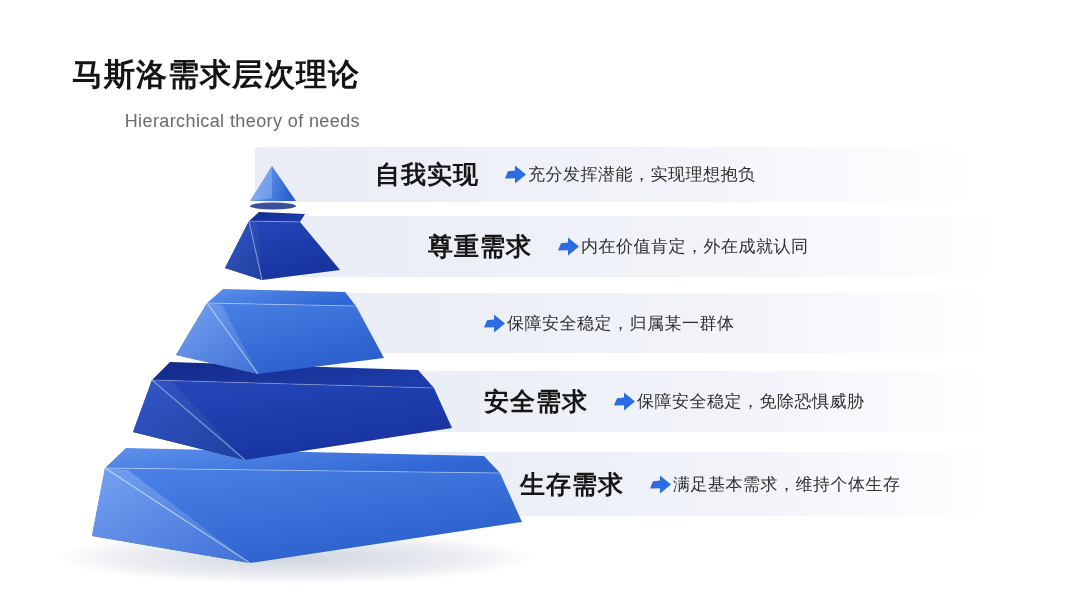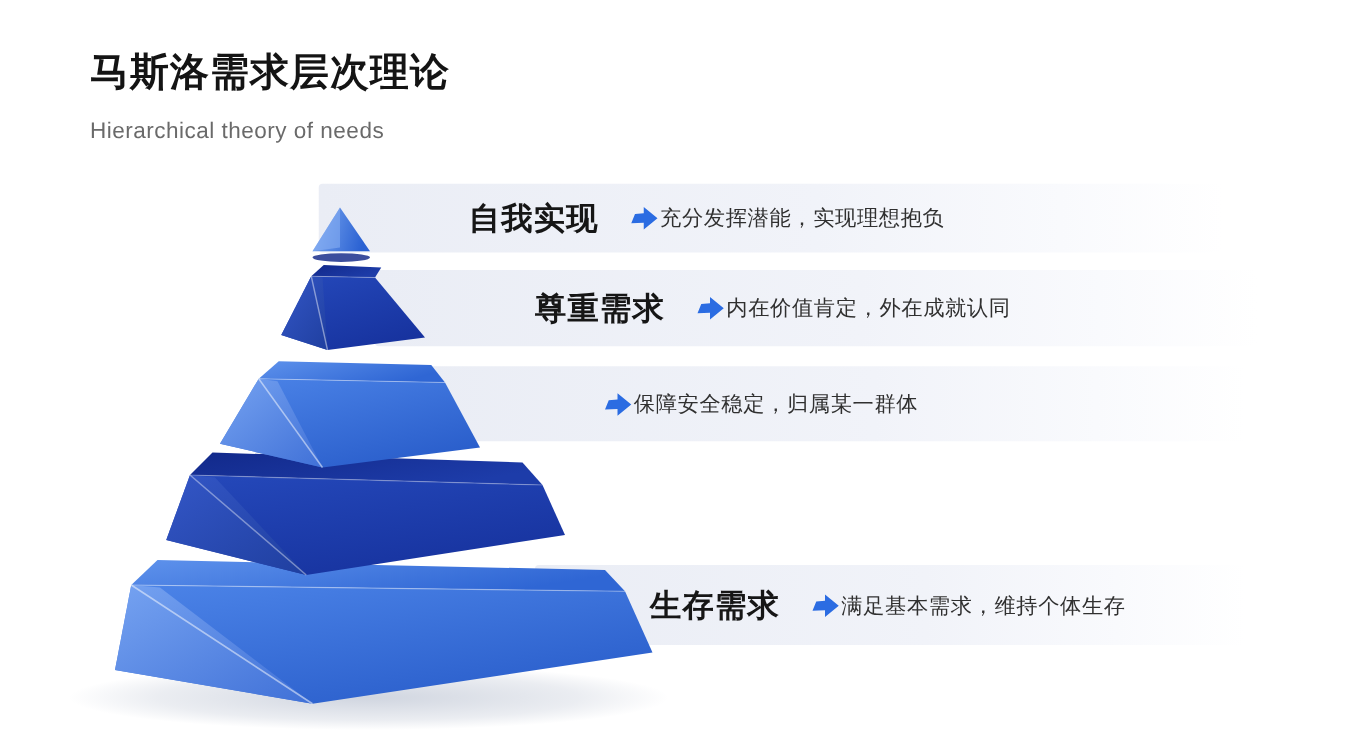--- a/index.html
+++ b/index.html
@@ -1,21 +1,21 @@
 <!DOCTYPE html>
 <html><head>
 <meta charset="utf-8">
 <style>
   html,body{margin:0;padding:0;background:#ffffff;}
   .canvas{
     position:relative;width:1080px;height:596px;background:#ffffff;overflow:hidden;
     font-family:"Liberation Sans","DejaVu Sans",sans-serif;
   }
   
-  .header{position:absolute;left:72px;top:40px;}
+  .header{position:absolute;left:72px;top:57px;text-align:right;}
   .title{
     font-size:31px;font-weight:800;color:#141414;letter-spacing:1px;line-height:1.15;
   }
   .subtitle{
     margin-top:18px;font-size:18px;font-weight:400;color:#6a6a6a;letter-spacing:0.4px;
   }
   
   .band{
     position:absolute;display:flex;align-items:center;box-sizing:border-box;
     border-radius:3px;z-index:1;
@@ -62,20 +62,27 @@
     <span class="lvl-desc">内在价值肯定，外在成就认同</span>
   </div>
 
   <div class="band band3">
     <svg class="arrow" width="27" height="21" viewBox="0 0 27 21">
       <path d="M7 7.2 L14 6.6 L14 1.5 L25 10.5 L14 19.5 L14 14.2 L4 14.6 Z" fill="#2b6ce2"></path>
     </svg>
     <span class="lvl-desc">保障安全稳定，归属某一群体</span>
   </div>
 
+  <div class="band band4">
+    <span class="lvl-label">安全需求</span>
+    <svg class="arrow" width="27" height="21" viewBox="0 0 27 21">
+      <path d="M7 7.2 L14 6.6 L14 1.5 L25 10.5 L14 19.5 L14 14.2 L4 14.6 Z" fill="#2b6ce2"></path>
+    </svg>
+    <span class="lvl-desc">保障安全稳定，免除恐惧威胁</span>
+  </div>
 
   <div class="band band5">
     <span class="lvl-label">生存需求</span>
     <svg class="arrow" width="27" height="21" viewBox="0 0 27 21">
       <path d="M7 7.2 L14 6.6 L14 1.5 L25 10.5 L14 19.5 L14 14.2 L4 14.6 Z" fill="#2b6ce2"></path>
     </svg>
     <span class="lvl-desc">满足基本需求，维持个体生存</span>
   </div>
 
   <svg class="pyramid-svg" width="560" height="596" viewBox="0 0 560 596">

